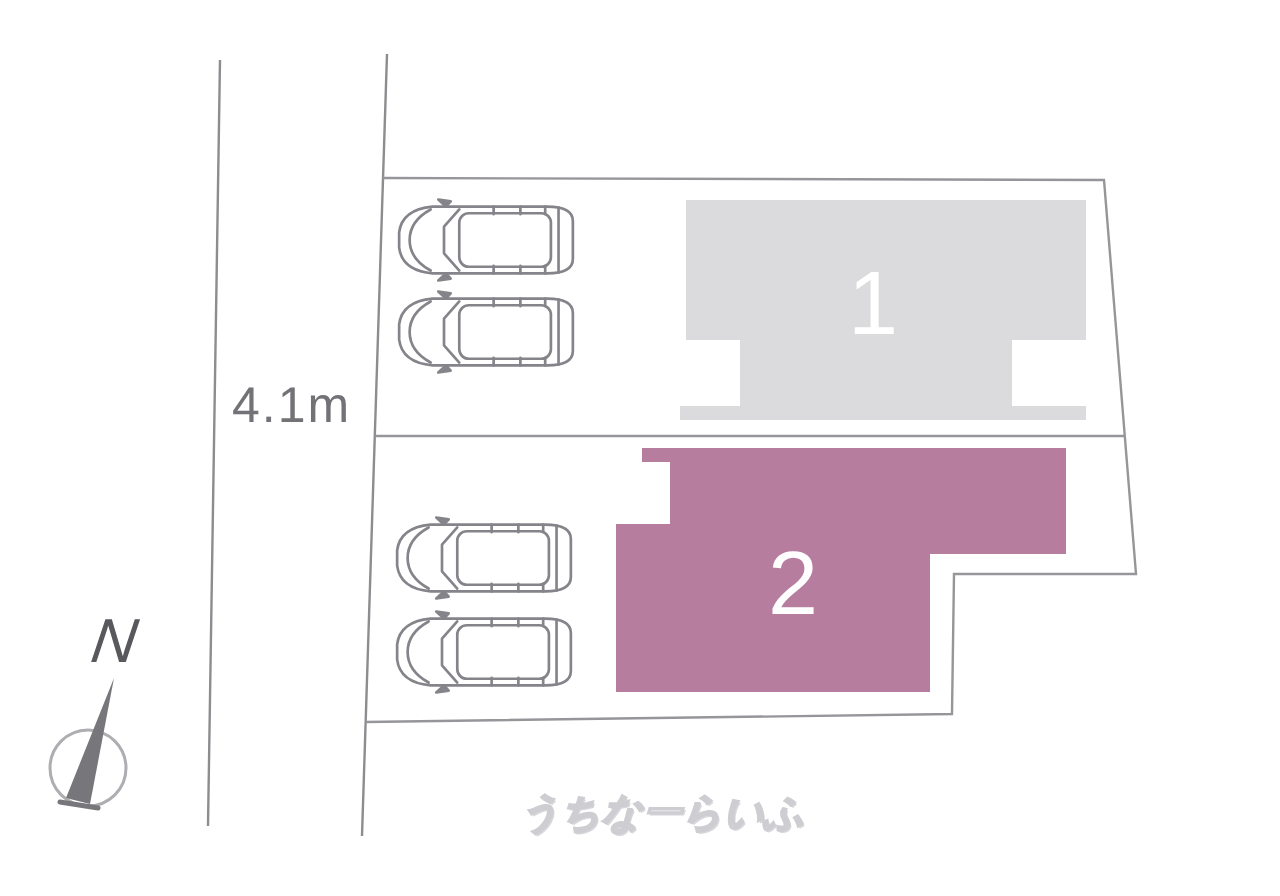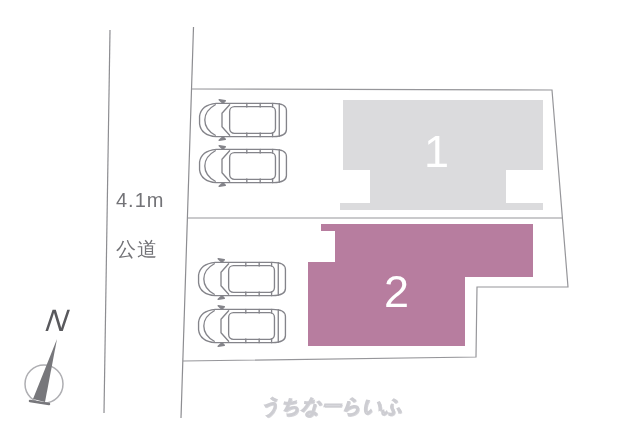--- a/index.html
+++ b/index.html
@@ -9,21 +9,21 @@
   }
   .plan-svg{position:absolute;left:0;top:0;width:640px;height:448px;}
   .lot-number{
     position:absolute;width:80px;height:52px;text-align:center;
     color:#ffffff;font-size:45px;font-weight:100;line-height:52px;
     letter-spacing:1px;user-select:none;
   }
   .lot1-number{left:397px;top:126px;}
   .lot2-number{left:357px;top:266px;}
   .road-label{
-    position:absolute;left:116px;top:188px;color:#737377;font-size:20px;
+    position:absolute;left:116px;top:188px;color:#737377;font-size:25px;
     line-height:1.22;letter-spacing:1px;white-space:pre-line;
   }
   .north-label{
     position:absolute;left:46px;top:303px;color:#59595d;font-size:31px;
     font-style:italic;transform:skewX(-8deg);font-weight:bold;font-weight:500;
   }
   .watermark{
     position:absolute;left:246px;top:393px;width:170px;text-align:center;
     font-size:20px;font-weight:bold;font-style:italic;letter-spacing:0px;
     color:#fbfbfc;-webkit-text-stroke:1px #cdcdd2;
@@ -84,20 +84,19 @@
       <circle cx="44" cy="384" r="19" fill="none" stroke="#aeaeb2" stroke-width="1.5"></circle>
       <polygon points="57,339 33,399 45,402" fill="#77777b"></polygon>
       <line x1="30" y1="401" x2="49" y2="404" stroke="#77777b" stroke-width="2.5" stroke-linecap="round"></line>
     </g>
   </svg>
 
   <div class="lot-number lot1-number">1</div>
   <div class="lot-number lot2-number">2</div>
 
   <div class="road-label"><span>4.1m</span><br>
-    <span>公道</span>
   </div>
 
   <div class="north-label">N</div>
 
   <div class="watermark">うちなーらいふ</div>
 
 </div>
 
 </body></html>

